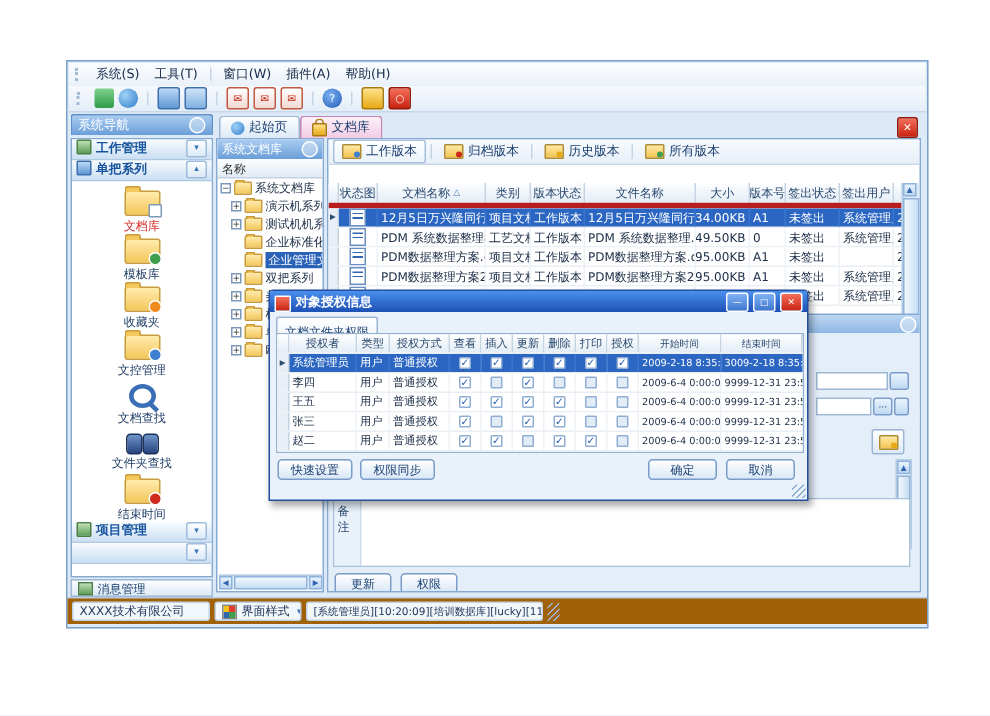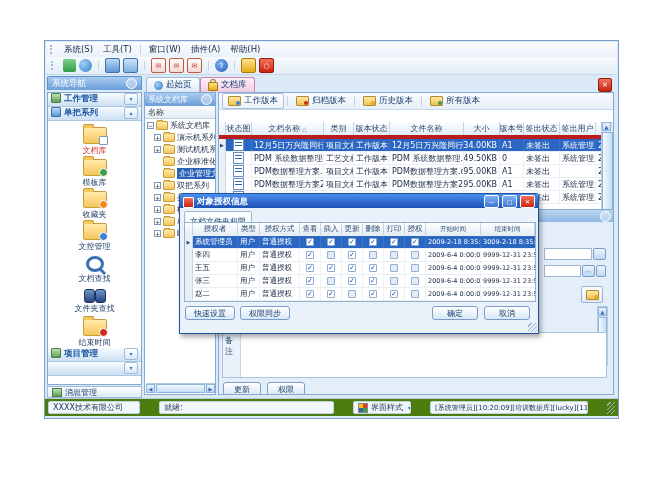--- a/index.html
+++ b/index.html
@@ -125,21 +125,21 @@
   .dw-ind{width:8px;background:#E9EFF6;border-right:1px solid #C6D4E2;justify-content:center;padding:0}
   .dw-user{width:45px}.dw-type{width:22px}.dw-mode{width:40px}
   .dw-cb{width:21px;justify-content:center}
   .dw-t{width:55px;font-size:6.5px}.dw-t2{width:54px;font-size:6.5px;border-right:none}
   .d-row.sel .dc:not(.dw-ind){background:#2B66C2;color:#fff;border-right-color:#3A74CC}
   .cb{width:8px;height:8px;border:1px solid #8FAED2;background:#fff;display:flex;align-items:center;justify-content:center;font-size:7px;color:#1E56B0;border-radius:1px;box-sizing:border-box}
   .cb-on::before{content:"✓";line-height:6px}
   .cb-off{background:#E2ECF7}
   .dlg-grip{position:absolute;right:1px;bottom:1px;width:9px;height:9px;background:repeating-linear-gradient(135deg,transparent 0 2px,#8FAED2 2px 3px)}
   
-  .statusbar{position:absolute;left:0;right:0;top:357px;height:18px;background:#4d7c0f;border-top:1px solid #B9CCE0;display:flex;align-items:center;gap:19px;padding:0 3px;box-sizing:border-box}
+  .statusbar{position:absolute;left:0;right:0;top:357px;height:18px;background:#a16207;border-top:1px solid #B9CCE0;display:flex;align-items:center;gap:3px;padding:0 3px;box-sizing:border-box}
   .seg{border:1px solid #C2D2E2;border-radius:2px;height:13px;display:flex;align-items:center;gap:3px;padding:0 4px;background:#F2F7FC;font-size:8px;color:#23375A;white-space:nowrap;overflow:hidden;box-sizing:border-box}
   .seg-company{width:92px;flex:none}
   .seg-ready{flex:1}
   .seg-style{width:58px;flex:none}
   .seg-session{width:158px;flex:none;font-size:7px}
   .i-style{width:8px;height:8px;flex:none;background:conic-gradient(#E23B2E 0 25%,#3F9E4D 0 50%,#2E64B0 0 75%,#F0C419 0);border:1px solid #888}
   .dda::after{content:"▾";font-size:6px;color:#3A74B8;margin-left:2px}
   .sb-grip{width:8px;height:12px;background:repeating-linear-gradient(135deg,transparent 0 2px,#9DB6CE 2px 3px);flex:none}
 </style>
 </head>
@@ -621,21 +621,20 @@
     </div>
     <span class="cbtn" style="left:5px;top:112px;width:50px">快速设置</span>
     <span class="cbtn" style="left:60px;top:112px;width:50px">权限同步</span>
     <span class="cbtn" style="left:252px;top:112px;width:46px">确定</span>
     <span class="cbtn" style="left:304px;top:112px;width:46px">取消</span>
     <span class="dlg-grip"></span>
   </div>
 
   <div class="statusbar">
     <span class="seg seg-company">XXXX技术有限公司</span>
-    <span class="seg seg-ready">就绪:</span>
     <span class="seg seg-style dda">
         <span class="i-style"></span>
         <span>界面样式</span>
       </span>
     <span class="seg seg-session">[系统管理员][10:20:09][培训数据库][lucky][11000]</span>
     <span class="sb-grip"></span>
   </div>
 
 </div>
 

